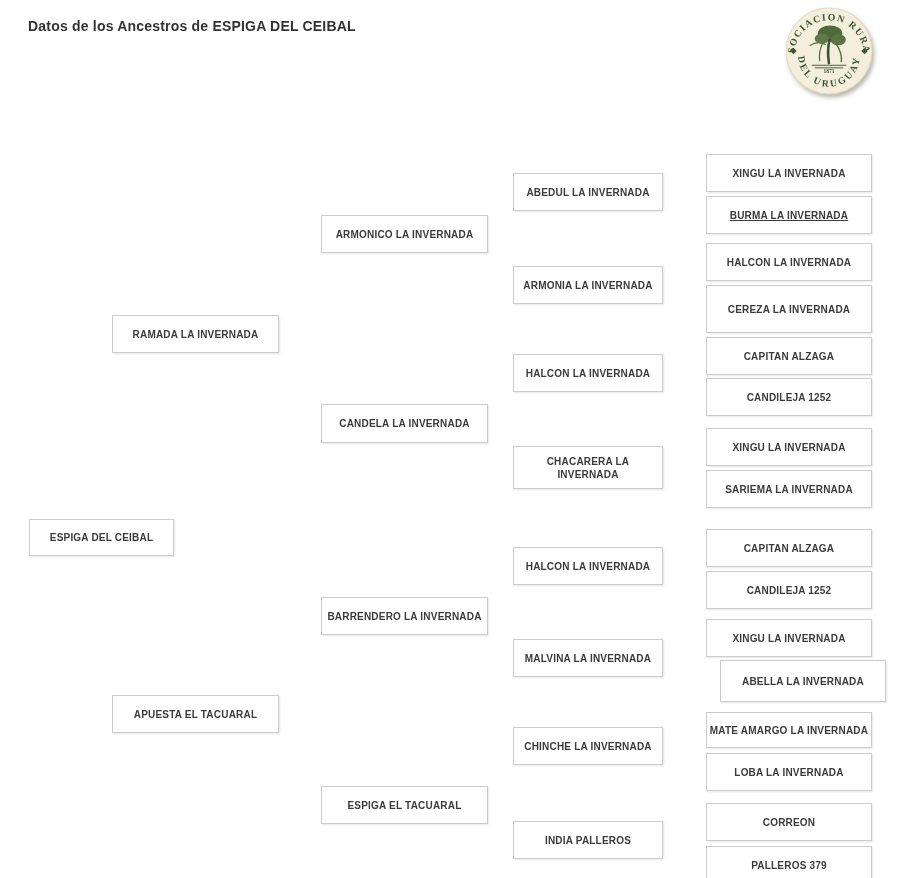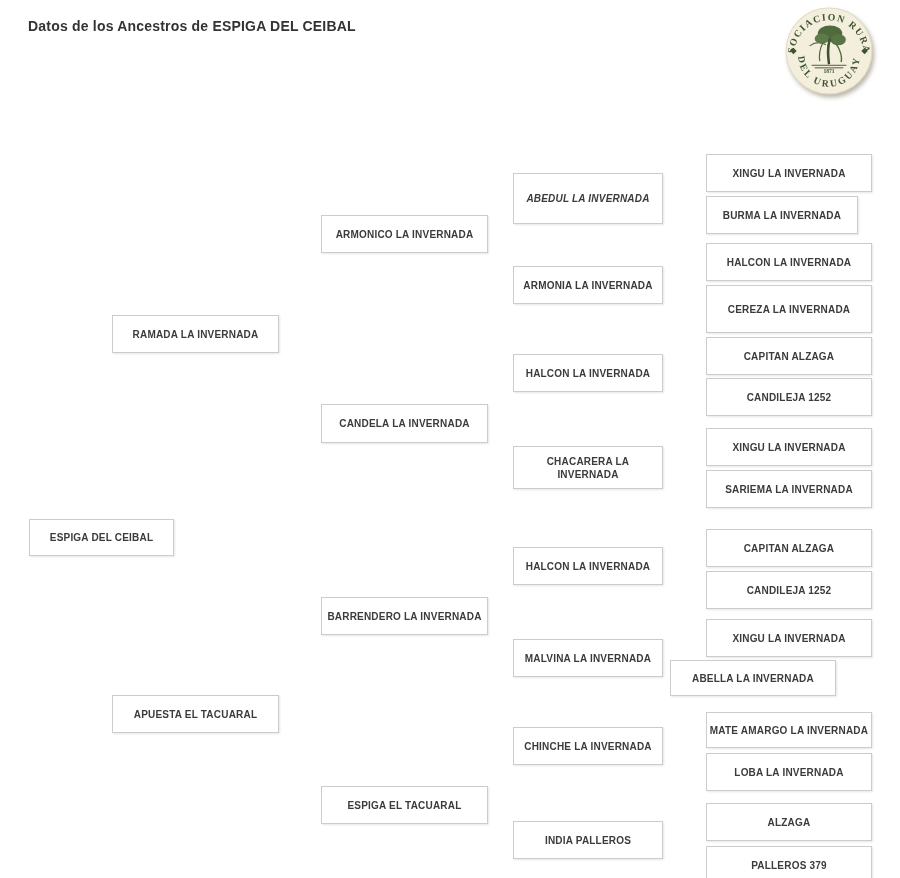--- a/index.html
+++ b/index.html
@@ -99,40 +99,40 @@
   </svg>
 
   <div id="tree">
       <div class="pbox gen-0" style="left: 29px; top: 519px; width: 145px; height: 37px; border-color: rgb(204, 204, 204); color: rgb(59, 59, 59);">ESPIGA DEL CEIBAL</div>
       <div class="pbox gen-1" style="left: 112px; top: 315px; width: 167px; height: 38px; border-color: rgb(204, 204, 204); color: rgb(59, 59, 59);">RAMADA LA INVERNADA</div>
       <div class="pbox gen-1" style="left: 112px; top: 695px; width: 167px; height: 38px; border-color: rgb(204, 204, 204); color: rgb(59, 59, 59);">APUESTA EL TACUARAL</div>
       <div class="pbox gen-2" style="left: 321px; top: 215px; width: 167px; height: 38px; border-color: rgb(204, 204, 204); color: rgb(59, 59, 59);">ARMONICO LA INVERNADA</div>
       <div class="pbox gen-2" style="left: 321px; top: 404px; width: 167px; height: 39px; border-color: rgb(204, 204, 204); color: rgb(59, 59, 59);">CANDELA LA INVERNADA</div>
       <div class="pbox gen-2" style="left: 321px; top: 597px; width: 167px; height: 38px; border-color: rgb(204, 204, 204); color: rgb(59, 59, 59);">BARRENDERO LA INVERNADA</div>
       <div class="pbox gen-2" style="left: 321px; top: 786px; width: 167px; height: 38px; border-color: rgb(204, 204, 204); color: rgb(59, 59, 59);">ESPIGA EL TACUARAL</div>
-      <div class="pbox gen-3" style="left: 513px; top: 173px; width: 150px; height: 51px; border-color: rgb(204, 204, 204); color: rgb(59, 59, 59); font-style: italic;">ABEDUL LA INVERNADA</div>
+      <div class="pbox gen-3" style="left: 513px; top: 173px; width: 150px; height: 38px; border-color: rgb(204, 204, 204); color: rgb(59, 59, 59);">ABEDUL LA INVERNADA</div>
       <div class="pbox gen-3" style="left: 513px; top: 266px; width: 150px; height: 38px; border-color: rgb(204, 204, 204); color: rgb(59, 59, 59);">ARMONIA LA INVERNADA</div>
       <div class="pbox gen-3" style="left: 513px; top: 354px; width: 150px; height: 38px; border-color: rgb(204, 204, 204); color: rgb(59, 59, 59);">HALCON LA INVERNADA</div>
       <div class="pbox gen-3" style="left: 513px; top: 446px; width: 150px; height: 43px; border-color: rgb(204, 204, 204); color: rgb(59, 59, 59);">CHACARERA LA
 INVERNADA</div>
       <div class="pbox gen-3" style="left: 513px; top: 547px; width: 150px; height: 38px; border-color: rgb(204, 204, 204); color: rgb(59, 59, 59);">HALCON LA INVERNADA</div>
       <div class="pbox gen-3" style="left: 513px; top: 639px; width: 150px; height: 38px; border-color: rgb(204, 204, 204); color: rgb(59, 59, 59);">MALVINA LA INVERNADA</div>
       <div class="pbox gen-3" style="left: 513px; top: 727px; width: 150px; height: 38px; border-color: rgb(204, 204, 204); color: rgb(59, 59, 59);">CHINCHE LA INVERNADA</div>
       <div class="pbox gen-3" style="left: 513px; top: 821px; width: 150px; height: 38px; border-color: rgb(204, 204, 204); color: rgb(59, 59, 59);">INDIA PALLEROS</div>
       <div class="pbox gen-4" style="left: 706px; top: 154px; width: 166px; height: 38px; border-color: rgb(204, 204, 204); color: rgb(59, 59, 59);">XINGU LA INVERNADA</div>
-      <div class="pbox gen-4" style="left: 706px; top: 196px; width: 152px; height: 38px; border-color: rgb(204, 204, 204); color: rgb(59, 59, 59);">BURMA LA INVERNADA</div>
+      <div class="pbox gen-4" style="left: 706px; top: 196px; width: 166px; height: 38px; border-color: rgb(204, 204, 204); color: rgb(59, 59, 59); text-decoration: underline;">BURMA LA INVERNADA</div>
       <div class="pbox gen-4" style="left: 706px; top: 243px; width: 166px; height: 38px; border-color: rgb(204, 204, 204); color: rgb(59, 59, 59);">HALCON LA INVERNADA</div>
       <div class="pbox gen-4" style="left: 706px; top: 285px; width: 166px; height: 48px; border-color: rgb(204, 204, 204); color: rgb(59, 59, 59);">CEREZA LA INVERNADA</div>
       <div class="pbox gen-4" style="left: 706px; top: 337px; width: 166px; height: 38px; border-color: rgb(204, 204, 204); color: rgb(59, 59, 59);">CAPITAN ALZAGA</div>
       <div class="pbox gen-4" style="left: 706px; top: 378px; width: 166px; height: 38px; border-color: rgb(204, 204, 204); color: rgb(59, 59, 59);">CANDILEJA 1252</div>
       <div class="pbox gen-4" style="left: 706px; top: 428px; width: 166px; height: 38px; border-color: rgb(204, 204, 204); color: rgb(59, 59, 59);">XINGU LA INVERNADA</div>
       <div class="pbox gen-4" style="left: 706px; top: 470px; width: 166px; height: 38px; border-color: rgb(204, 204, 204); color: rgb(59, 59, 59);">SARIEMA LA INVERNADA</div>
       <div class="pbox gen-4" style="left: 706px; top: 529px; width: 166px; height: 38px; border-color: rgb(204, 204, 204); color: rgb(59, 59, 59);">CAPITAN ALZAGA</div>
       <div class="pbox gen-4" style="left: 706px; top: 571px; width: 166px; height: 38px; border-color: rgb(204, 204, 204); color: rgb(59, 59, 59);">CANDILEJA 1252</div>
       <div class="pbox gen-4" style="left: 706px; top: 619px; width: 166px; height: 38px; border-color: rgb(204, 204, 204); color: rgb(59, 59, 59);">XINGU LA INVERNADA</div>
-      <div class="pbox gen-4" style="left: 670px; top: 660px; width: 166px; height: 36px; border-color: rgb(204, 204, 204); color: rgb(59, 59, 59); text-align: center;">ABELLA LA INVERNADA</div>
+      <div class="pbox gen-4" style="left: 720px; top: 660px; width: 166px; height: 42px; border-color: rgb(204, 204, 204); color: rgb(59, 59, 59); text-align: center;">ABELLA LA INVERNADA</div>
       <div class="pbox gen-4" style="left: 706px; top: 712px; width: 166px; height: 36px; border-color: rgb(204, 204, 204); color: rgb(59, 59, 59);">MATE AMARGO LA INVERNADA</div>
       <div class="pbox gen-4" style="left: 706px; top: 753px; width: 166px; height: 38px; border-color: rgb(204, 204, 204); color: rgb(59, 59, 59);">LOBA LA INVERNADA</div>
-      <div class="pbox gen-4" style="left: 706px; top: 803px; width: 166px; height: 38px; border-color: rgb(204, 204, 204); color: rgb(59, 59, 59);">ALZAGA</div>
+      <div class="pbox gen-4" style="left: 706px; top: 803px; width: 166px; height: 38px; border-color: rgb(204, 204, 204); color: rgb(59, 59, 59);">CORREON</div>
       <div class="pbox gen-4" style="left: 706px; top: 846px; width: 166px; height: 38px; border-color: rgb(204, 204, 204); color: rgb(59, 59, 59);">PALLEROS 379</div>
     </div>
 
 </div>
 
 </body></html>

